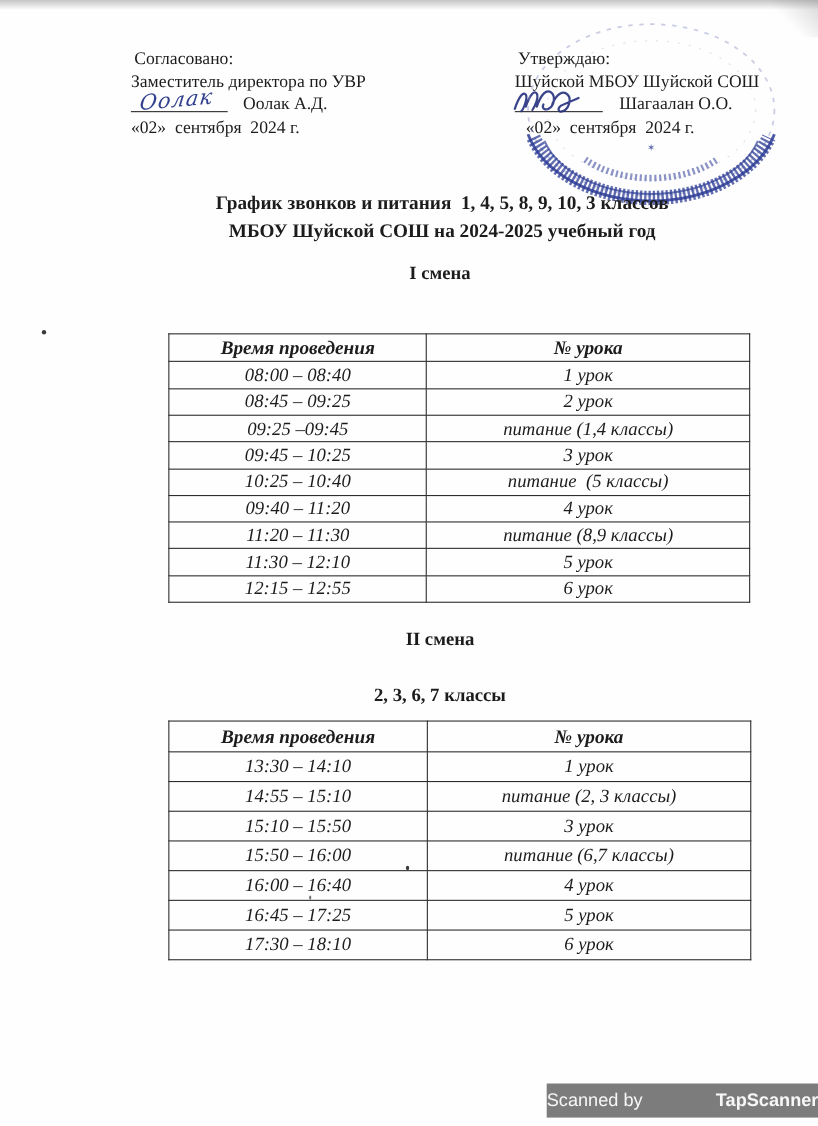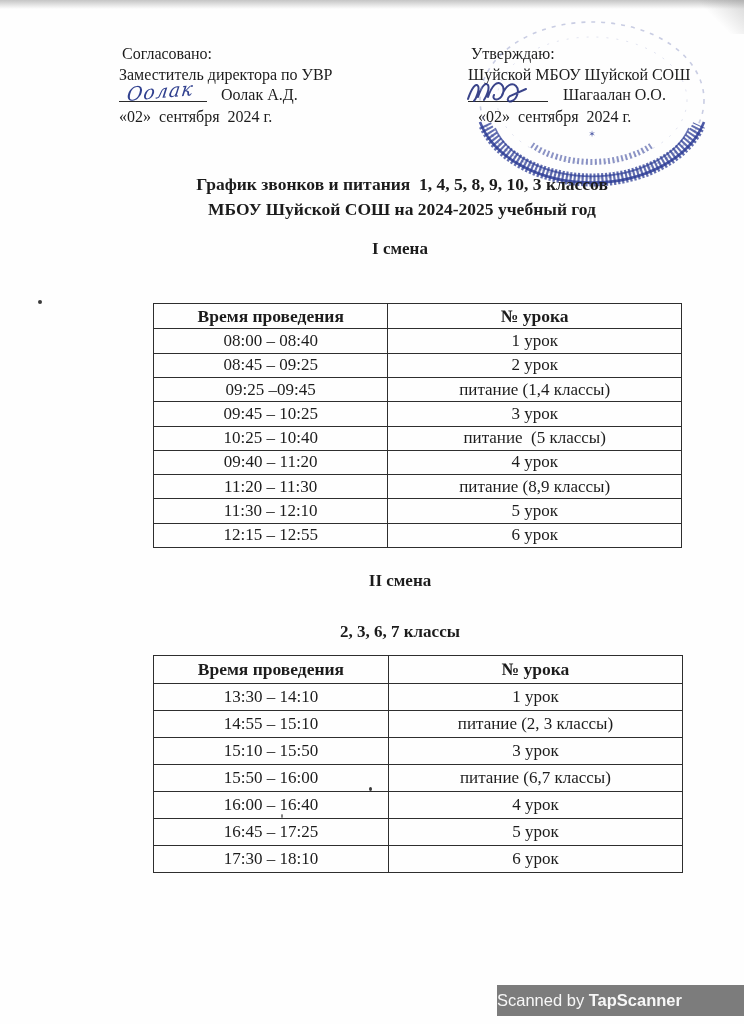--- a/index.html
+++ b/index.html
@@ -64,30 +64,30 @@
 
   
   table.sched {
     position:absolute; left:153px; border-collapse:collapse; table-layout:fixed;
   }
   table.t1 { top:303px; width:529px; height:245px; }
   table.t2 { top:655px; width:530px; height:218px; }
   table.sched col.c1 { width:44.4%; }
   table.sched th, table.sched td {
     border:1.4px solid #2e2e2e; text-align:center; vertical-align:middle;
-    font-size:17px; padding:0 2px; white-space:pre;
+    font-size:17px; padding:0 2px; white-space:pre;font-style:italic;
   }
   table.sched th { font-weight:bold; font-size:17.5px; }
 
   
   .scanner-bar {
     position:absolute; left:497px; top:985px; width:247px; height:31px;
     background:#7c7c7c; color:#f7f7f7;
     font-family:"Liberation Sans", sans-serif; font-size:16.5px;
-    display:flex; align-items:center; justify-content:flex-start;
+    display:flex; align-items:center; justify-content:space-between;
   }
   .scanner-bar b { font-weight:bold; }
 </style>
 </head>
 <body>
 
 <div class="page">
 
   <div class="scan-top-streak"></div>
   <div class="corner-mark"></div>

